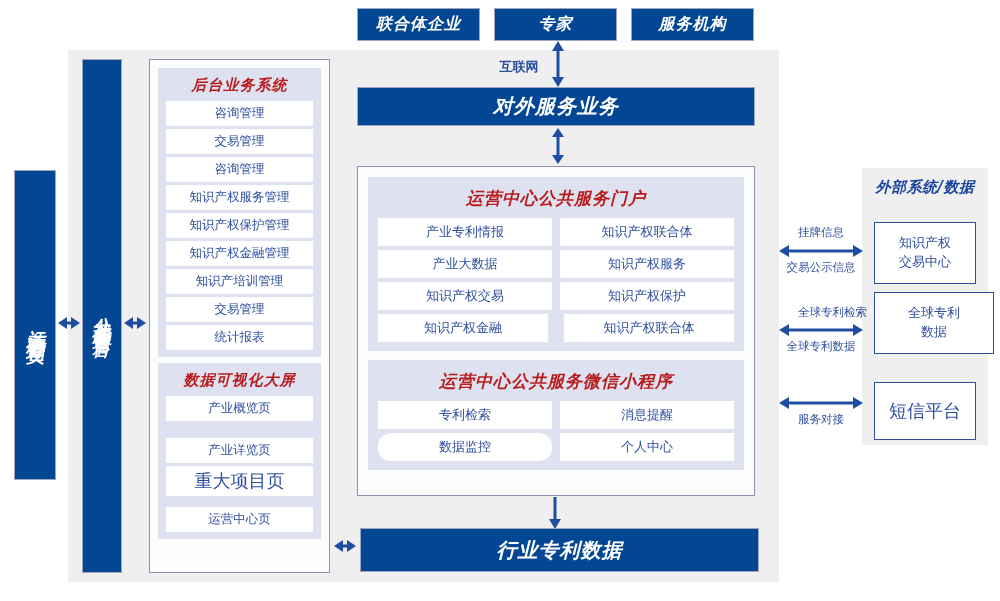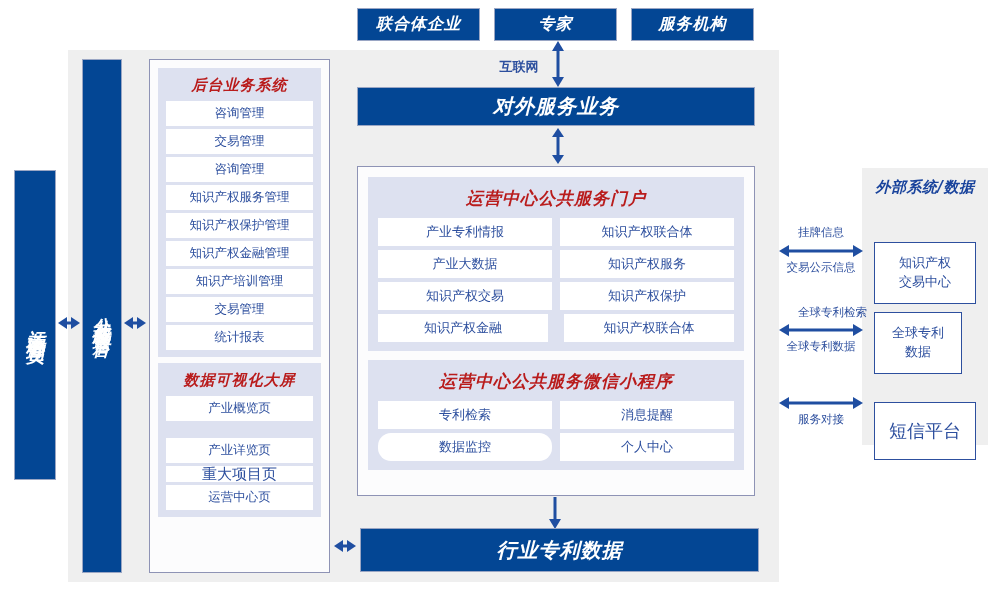--- a/index.html
+++ b/index.html
@@ -42,21 +42,21 @@
     display:flex;align-items:center;justify-content:center;
     text-align:center;white-space:nowrap;
   }
 
   
   .rpanel{background:#efefef;}
   .rtitle{color:#19439c;font-weight:bold;font-style:italic;text-align:center;letter-spacing:.5px;}
   .rbox{
     background:#ffffff;border:1px solid #2d4f9e;color:#2d4f9e;
     display:flex;align-items:center;justify-content:center;
-    text-align:center;line-height:1.45;margin-top:20px;
+    text-align:center;line-height:1.45;
   }
 
   
   .conn-label{color:#2d4f9e;text-align:center;white-space:nowrap;}
 
   svg{display:block;overflow:visible;}
 </style>
 </head>
 <body>
 
@@ -109,21 +109,21 @@
     <div class="cell" style="height:25px;font-size:12.5px;margin-bottom:3px;">知识产权金融管理</div>
     <div class="cell" style="height:25px;font-size:12.5px;margin-bottom:3px;">知识产培训管理</div>
     <div class="cell" style="height:25px;font-size:12.5px;margin-bottom:3px;">交易管理</div>
     <div class="cell" style="height:25px;font-size:12.5px;">统计报表</div>
   </div>
 
   <div class="group" style="padding:5px 8px 7px;">
     <div class="group-title" style="font-size:15px;padding:3px 0 6px;">数据可视化大屏</div>
     <div class="cell" style="height:25px;font-size:12.5px;margin-bottom:17px;">产业概览页</div>
     <div class="cell" style="height:25px;font-size:12.5px;margin-bottom:3px;">产业详览页</div>
-    <div class="cell" style="height:16px;font-size:15px;margin-bottom:3px;">重大项目页</div>
+    <div class="cell" style="height:30px;font-size:18px;margin-bottom:11px;">重大项目页</div>
     <div class="cell" style="height:25px;font-size:12.5px;">运营中心页</div>
   </div>
 </div>
 
 <svg class="abs" style="left:334px;top:539px;width:22px;height:14px;" viewBox="0 0 22 14">
   <line x1="4" y1="7" x2="18" y2="7" stroke="#1f4ea1" stroke-width="3"></line>
   <polygon points="0,7 9,1 9,13" fill="#1f4ea1"></polygon>
   <polygon points="22,7 13,1 13,13" fill="#1f4ea1"></polygon>
 </svg>
 
@@ -169,21 +169,21 @@
 
 <div class="abs bluebar" style="left:360px;top:528px;width:399px;height:44px;font-size:20px;">行业专利数据</div>
 
 <div class="abs rpanel" style="left:862px;top:168px;width:126px;height:277px;"></div>
 <div class="abs rtitle" style="left:862px;top:178px;width:126px;font-size:15px;">外部系统/数据</div>
 
 <div class="abs rbox" style="left:874px;top:222px;width:102px;height:62px;font-size:13px;">
   <span style="white-space:pre-line;">知识产权
 交易中心</span>
 </div>
-<div class="abs rbox" style="left:874px;top:292px;width:88px;height:62px;font-size:13px;">
+<div class="abs rbox" style="left:874px;top:292px;width:120px;height:62px;font-size:13px;">
   <span style="white-space:pre-line;">全球专利
 数据</span>
 </div>
 <div class="abs rbox" style="left:874px;top:382px;width:102px;height:58px;font-size:18px;">
   <span style="white-space:pre-line;">短信平台</span>
 </div>
 
 <div class="abs conn-label" style="left:779px;top:225px;width:84px;font-size:11.5px;">挂牌信息</div>
 <svg class="abs" style="left:779px;top:244px;width:84px;height:14px;" viewBox="0 0 84 14">
   <line x1="5" y1="7" x2="79" y2="7" stroke="#1f4ea1" stroke-width="3"></line>

